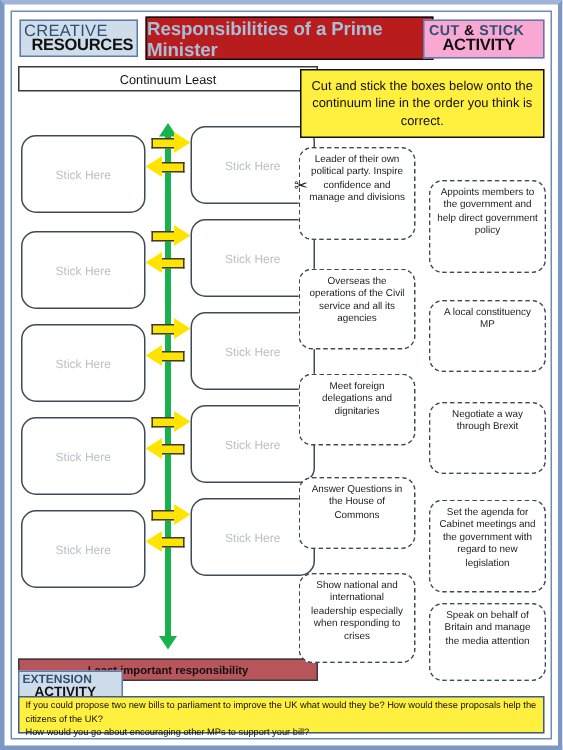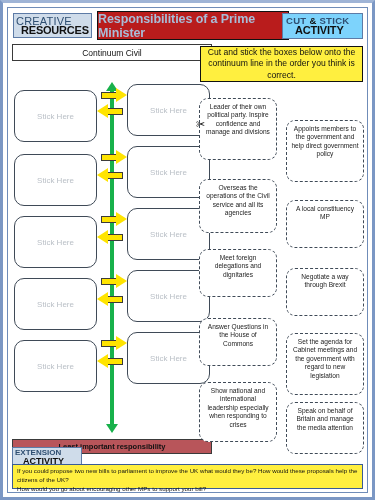--- a/index.html
+++ b/index.html
@@ -48,21 +48,21 @@
     background: #b91c1c;
     border: 1px solid #111;
     display: flex; align-items: center; justify-content: center;
   }
   .title-box span {
     font-size: 12.5px; font-weight: bold; color: #a8bdd8; letter-spacing: -.1px;
   }
   .logo-right {
     position: absolute; right: 4px; top: 5px;
     width: 81px; height: 26px;
-    background: #7dd3fc;
+    background: #f9a8d4;
     border: 1px solid #5d7ba6;
     overflow: hidden;
   }
   .logo-r1 {
     position: absolute; left: 3px; top: 1px;
     font-size: 9.5px; color: #2f4f72; font-weight: bold; letter-spacing: .3px;
   }
   .logo-r1 .amp { color: #111; }
   .logo-r2 {
     position: absolute; left: 12px; top: 10px;
@@ -123,21 +123,21 @@
     position: absolute; top: 0; width: 0; height: 0;
     border-top: 7.5px solid transparent; border-bottom: 7.5px solid transparent;
   }
   .yarrow.right .shaft { left: 0; border-left: 1.2px solid #3b3b3b; }
   .yarrow.right .head { right: 0; border-left: 11px solid #ffe400; }
   .yarrow.left .shaft { right: 0; border-right: 1.2px solid #3b3b3b; }
   .yarrow.left .head { left: 0; border-right: 11px solid #ffe400; }
 
   
   .instr {
-    position: absolute; right: 4px; top: 38px; width: 163px; height: 36px;
+    position: absolute; right: 4px; top: 38px; width: 163px; height: 46px;
     background: #ffef3f; border: 1.5px solid #111;
     display: flex; align-items: center; justify-content: center;
     text-align: center; font-size: 8.6px; line-height: 1.35; color: #111;
     padding: 2px 4px;
   }
   .cards { position: absolute; right: 2px; top: 86px; width: 167px; bottom: 40px; }
   .card {
     position: absolute; width: 78px;
     border: 1.3px dashed #3f4a57; border-radius: 9px; background: #fff;
     text-align: center; font-size: 6.6px; line-height: 1.28; color: #1c1c1c;
@@ -181,21 +181,21 @@
       <span>Responsibilities of a Prime Minister</span>
     </div>
 
     <div class="logo-right">
       <div class="logo-r1"><span>CUT </span><span class="amp">&amp;</span><span> STICK</span></div>
       <div class="logo-r2">ACTIVITY</div>
     </div>
   </div>
 
   <div class="left-panel">
-    <div class="continuum-label">Continuum Civil</div>
+    <div class="continuum-label">Continuum Least</div>
 
     <div class="track">
       <div class="arrow-up"></div>
       <div class="green-line"></div>
       <div class="arrow-down"></div>
 
       <div class="stick l" style="top:8px">Stick Here</div>
       <div class="stick r" style="top:2px">Stick Here</div>
       <div class="yarrow left" style="left:85px; top:22px">
             <div class="shaft"></div>

